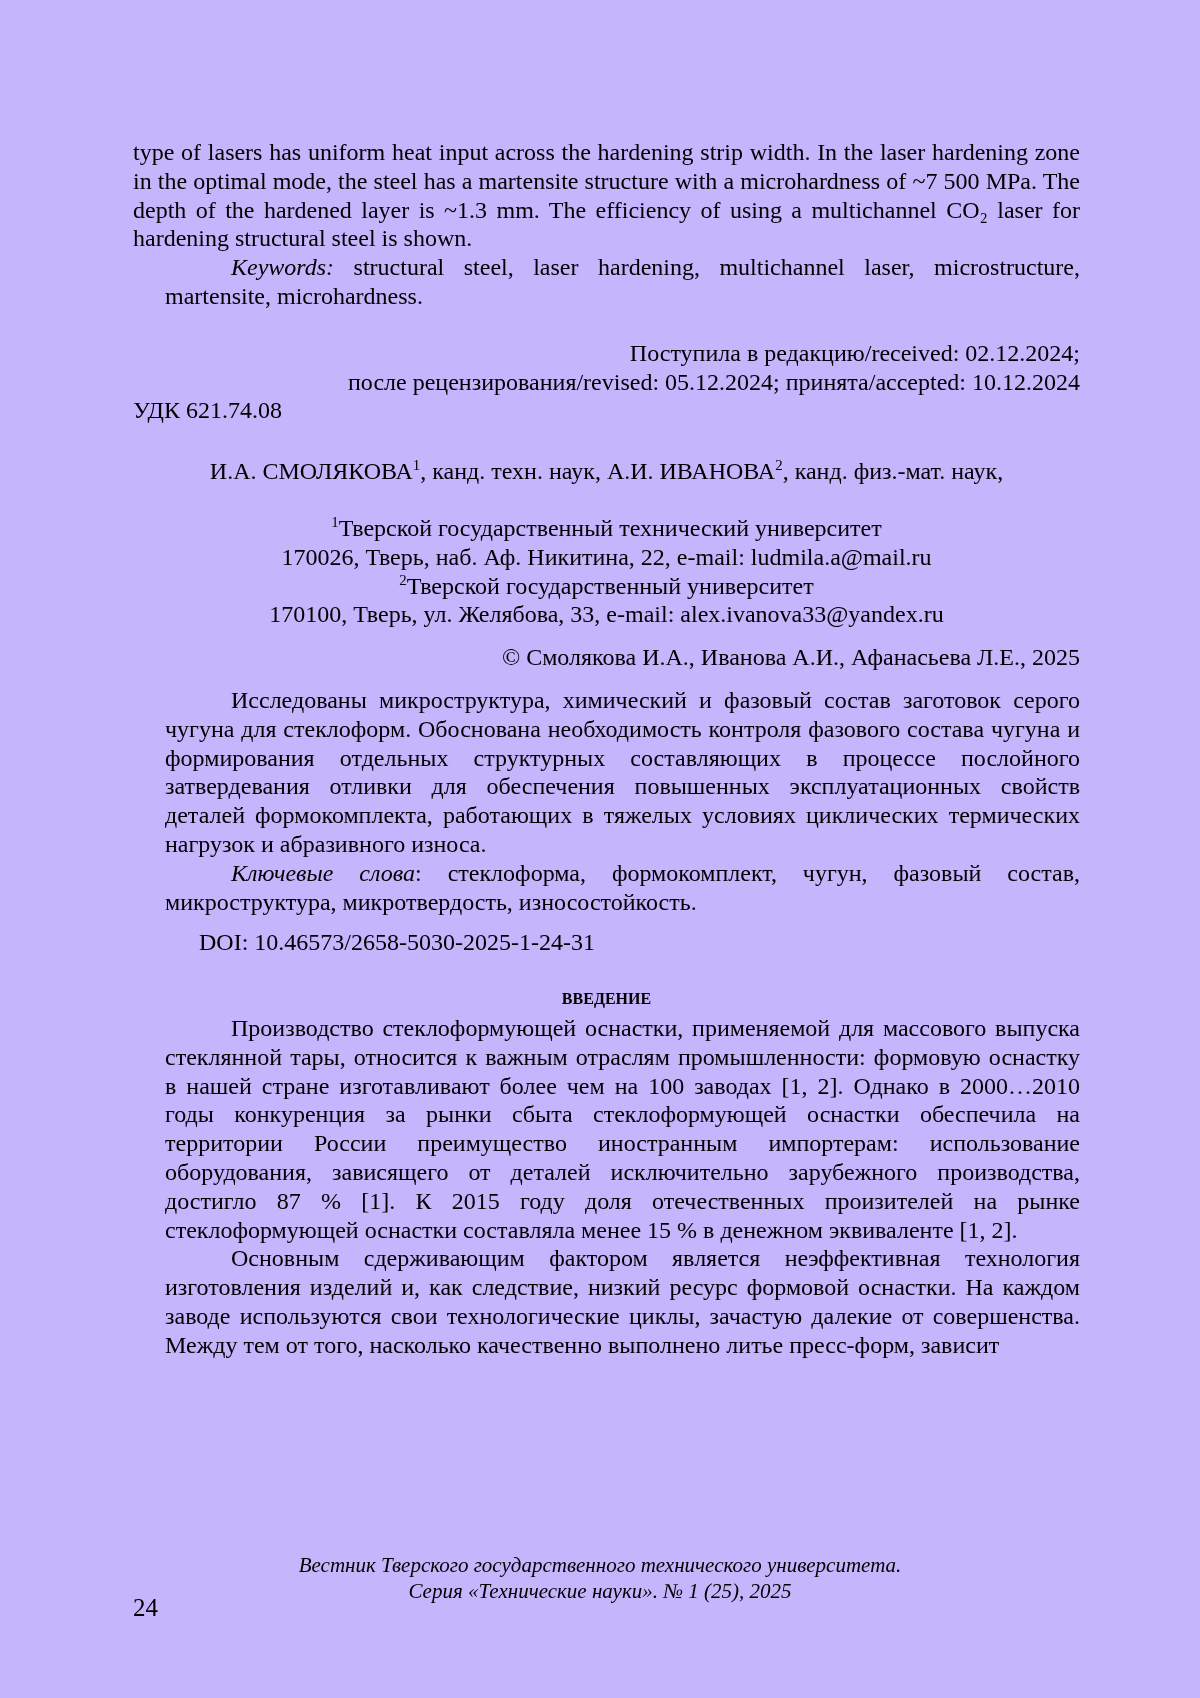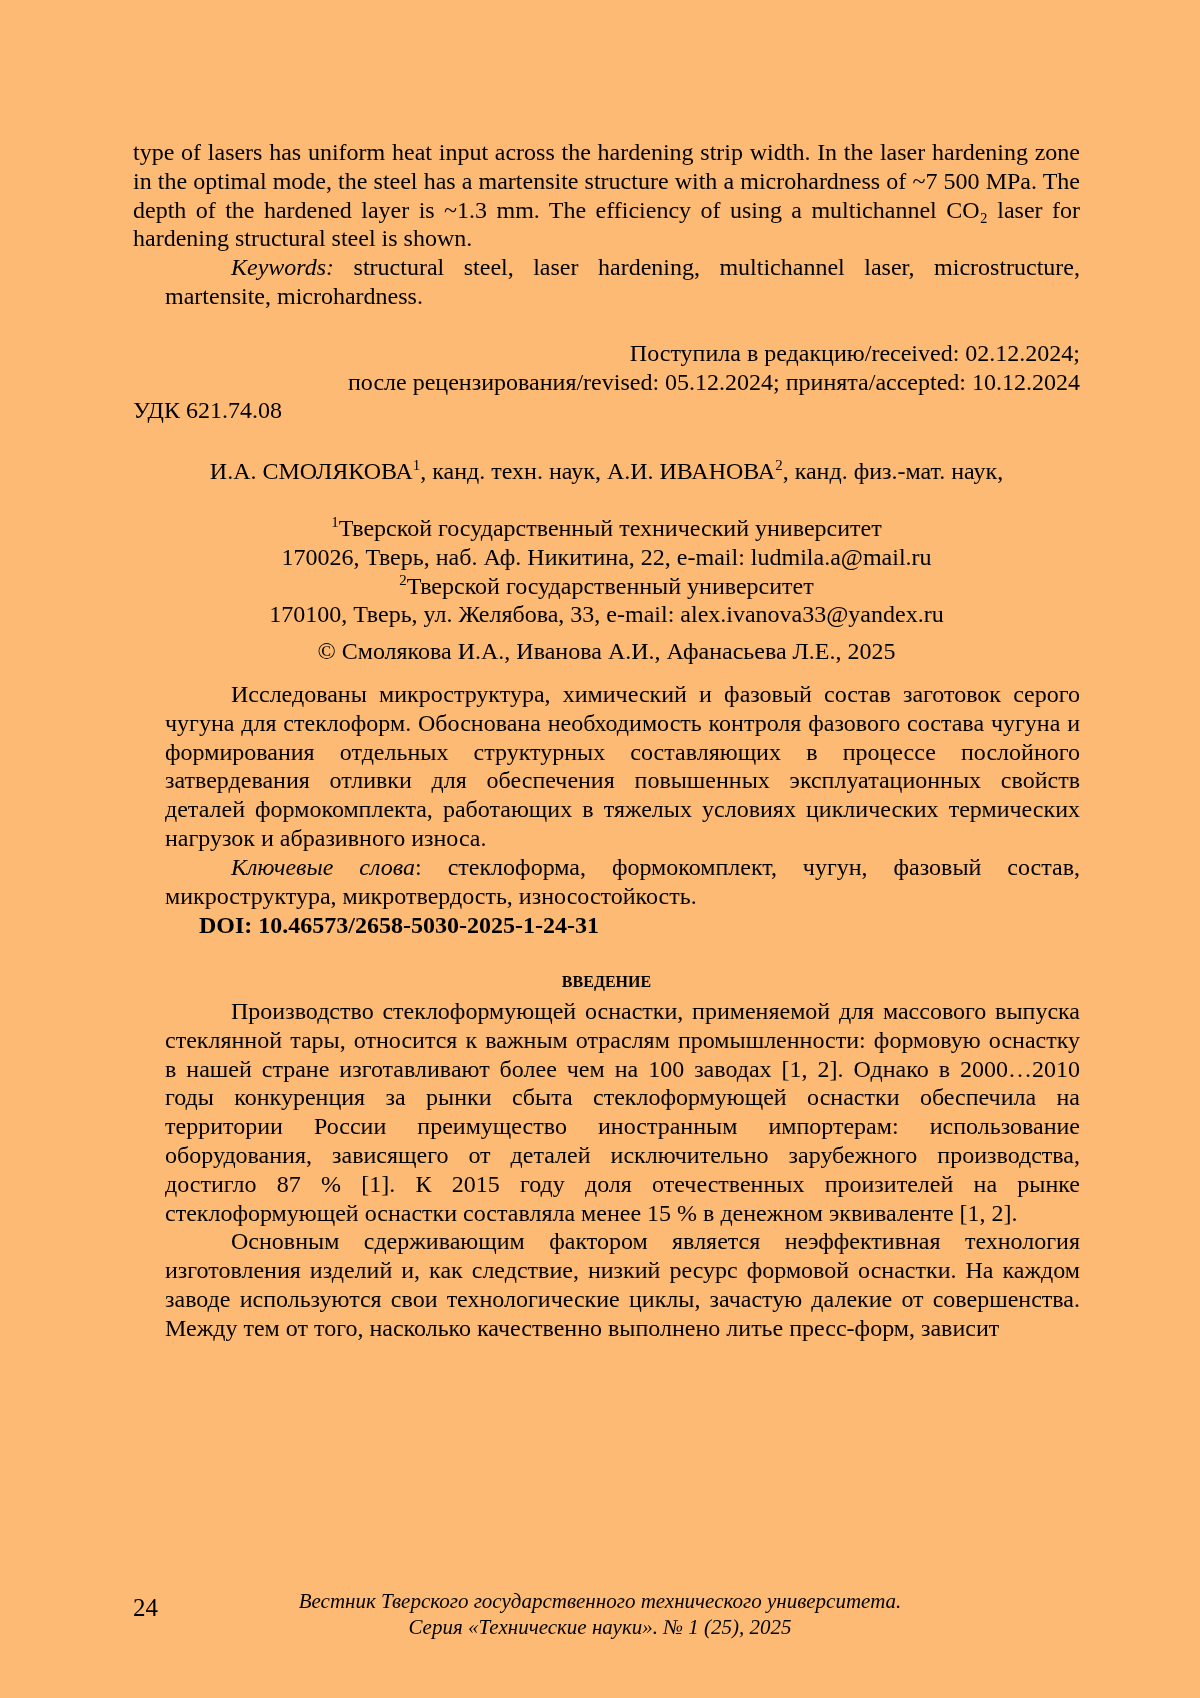--- a/index.html
+++ b/index.html
@@ -1,41 +1,41 @@
 <!DOCTYPE html>
 <html><head>
 <meta charset="utf-8">
 <style>
   html,body { margin:0; padding:0; background:#ffffff; }
   .page {
     position:relative;
     width:1200px; height:1698px;
-    background:#fdba74; color:#000;
+    background:#c4b5fd; color:#000;
     box-sizing:border-box;
     padding:138px 120px 0 133px;
     font-family:"Liberation Serif","DejaVu Serif",serif;
     font-size:24px; line-height:28.8px;
     overflow:hidden;
   }
   p { margin:0; }
   .just { text-align:justify; }
   .indent { text-indent:66px;margin-left:32px; }
   i { font-style:italic; }
   sup { font-size:0.62em; vertical-align:super; line-height:0; }
   .received { text-align:right; margin-top:28px; }
   .udc { }
   .title { font-size:24px; font-weight:bold; text-align:center; margin:24px 0 0 0; line-height:28.8px; }
   .authors { text-align:center; margin-top:32px; }
   .affil { text-align:center; margin-top:28px; }
-  .copyright { text-align:center; margin-top:8px; }
+  .copyright { text-align:right; margin-top:14px; }
   .mt14 { margin-top:14px; }
-  .doi { font-weight:bold; margin-top:1px; padding-left:66px; }
+  .doi { font-weight:normal; margin-top:12px; padding-left:66px; }
   .section-heading { font-size:16px; font-weight:bold; text-align:center; margin:28px 0 0 0; line-height:28.8px; }
   .footer {
-    position:absolute; left:0; right:0; top:1588px;
+    position:absolute; left:0; right:0; top:1552px;
     text-align:center; font-style:italic;
     font-size:21px; line-height:26px;
   }
   .page-number { position:absolute; left:133px; top:1594px; font-size:25px; }
 </style>
 </head>
 <body>
 
 <div class="page">
 

